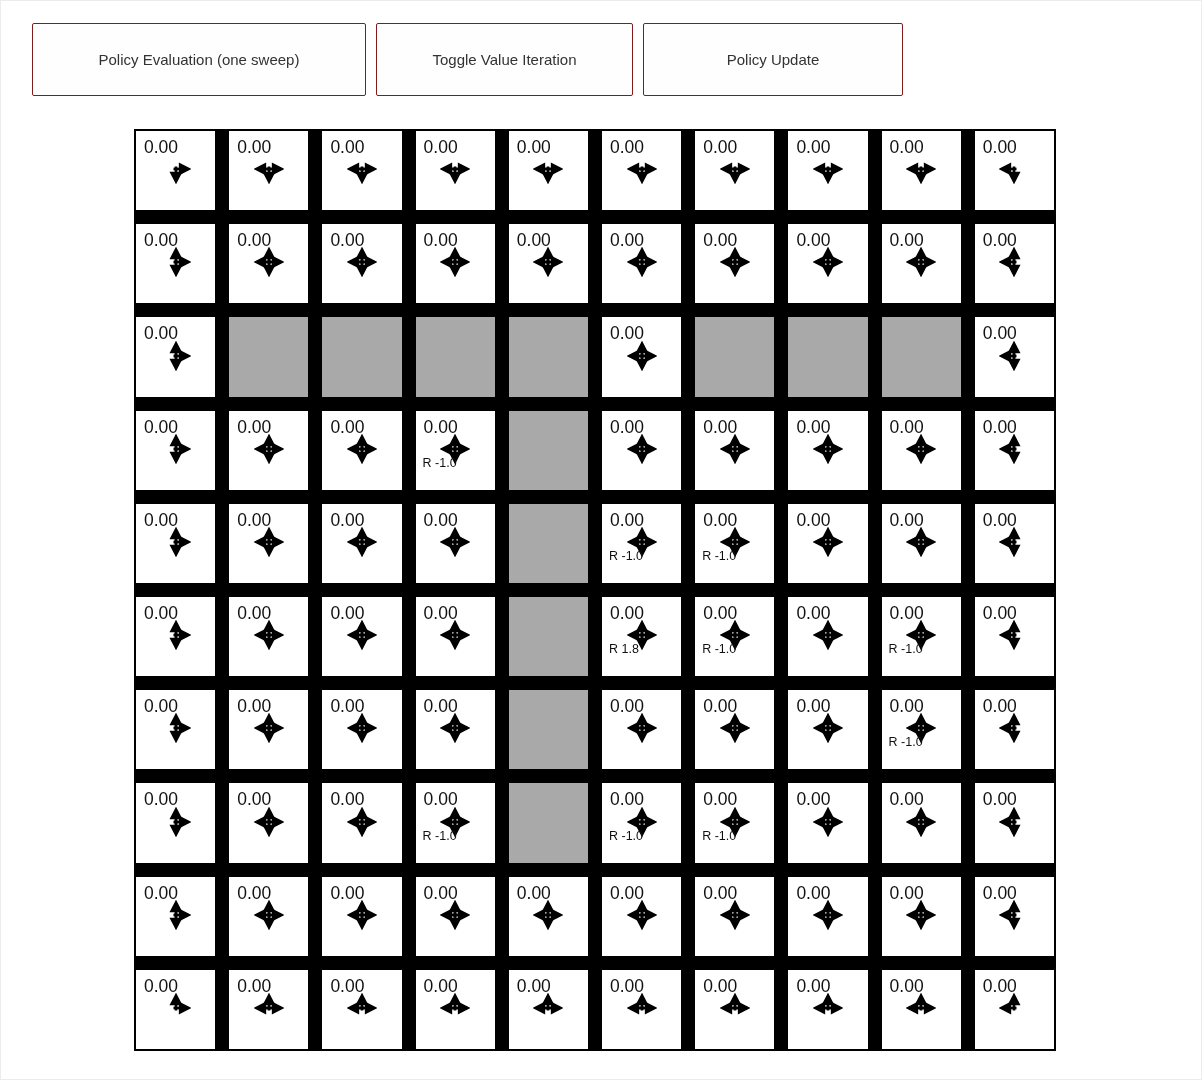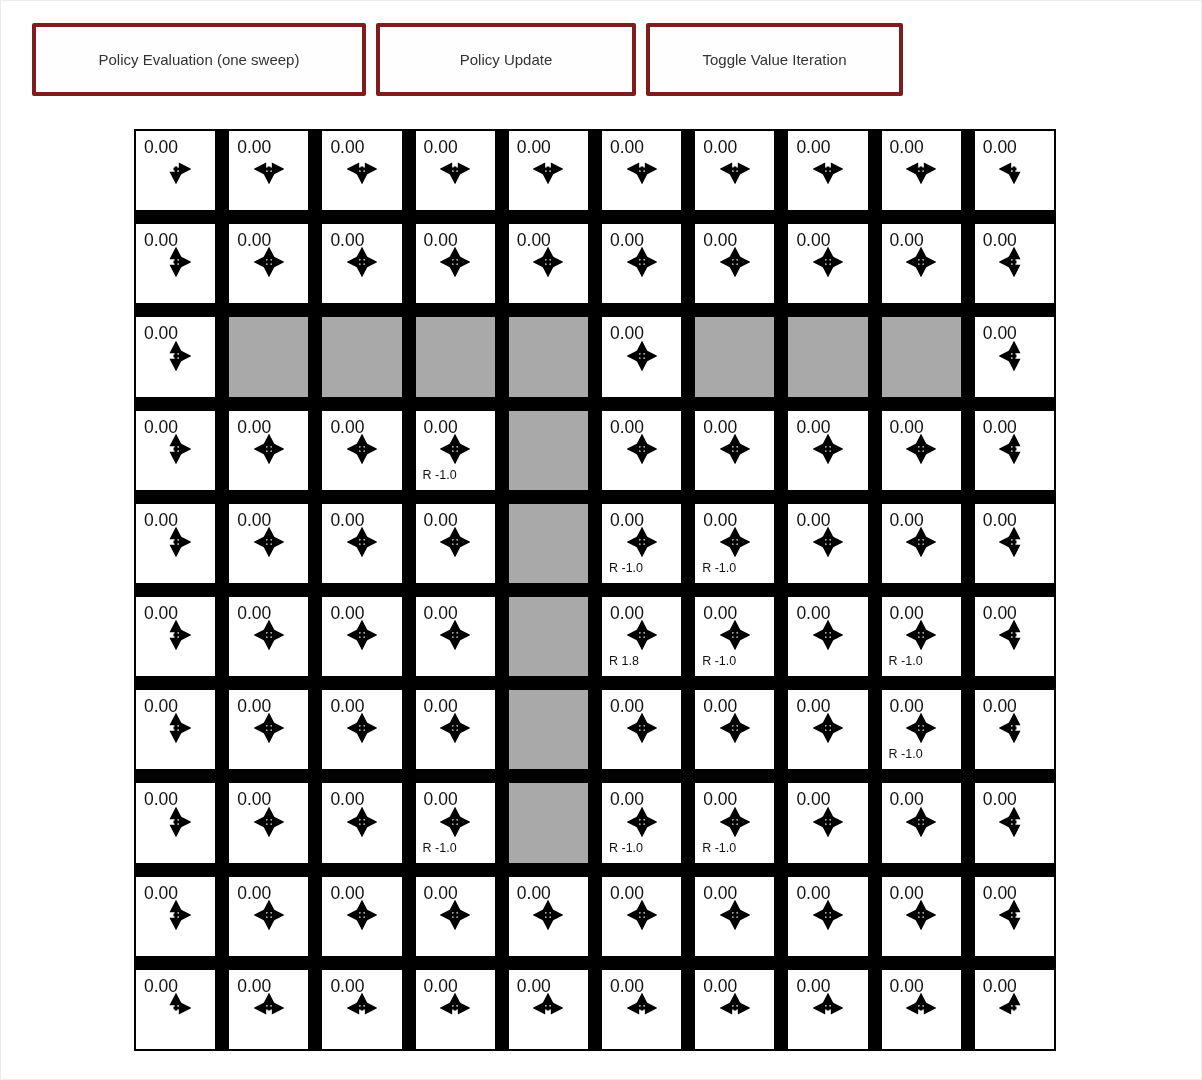--- a/index.html
+++ b/index.html
@@ -3,45 +3,45 @@
 <meta charset="utf-8">
 <style>
   html,body{margin:0;padding:0;background:#ffffff;}
   body{
     width:1202px;height:1080px;overflow:hidden;
     font-family:"Liberation Sans", sans-serif;color:#111;
     box-sizing:border-box;border:1px solid #ececec;
   }
   .toolbar{display:flex;gap:10px;margin:22px 34px 0 31px;}
   .btn{
-    height:73px;background:#fefefe;border:4px solid #7f1d1d;border-radius:2px;
+    height:73px;background:#fefefe;border:1px solid #7f1d1d;border-radius:2px;
     color:#333;font-size:15px;font-family:"Liberation Sans",sans-serif;
     display:flex;align-items:center;justify-content:center;cursor:pointer;
     box-sizing:border-box;
   }
   .btn-1{width:334px}.btn-2{width:260px}.btn-3{width:257px}.btn-4{width:256px}
   .grid{
     margin:33px 0 0 133px;width:922px;height:922px;background:var(--line,#000);
     display:grid;grid-template-columns:repeat(10,1fr);grid-template-rows:repeat(10,1fr);
     gap:14px;padding:2px;box-sizing:border-box;
   }
   .cell{background:var(--cellbg,#fff);position:relative;cursor:pointer;}
   .cell.wall{background:var(--wall,#a9a9a9);}
   .val{font-size:17.5px;line-height:1.1;padding:7px 0 0 8px;color:#111;}
   .glyph{display:flex;justify-content:center;margin-top:-3px;height:30px;}
   .glyph svg{display:block;}
-  .reward{position:absolute;left:7px;bottom:8px;font-size:12.5px;color:#111;}
+  .reward{position:absolute;left:7px;bottom:20px;font-size:12.5px;color:#111;}
 </style>
 </head>
 <body>
 
 <div class="toolbar">
   <button class="btn btn-1">Policy Evaluation (one sweep)</button>
+  <button class="btn btn-3">Toggle Value Iteration</button>
   <button class="btn btn-2">Policy Update</button>
-  <button class="btn btn-3">Toggle Value Iteration</button>
 </div>
 
 <div class="grid">
     <div class="cell">
       <div class="val">0.00</div>
       <div class="glyph">
         <svg width="30" height="30" viewBox="0 0 36 36" fill="#000" stroke="#000" stroke-width="3.2">
           <line x1="18" y1="15" x2="18" y2="25"></line>
           <polygon points="18,33 12.8,23 23.2,23"></polygon>
           <line x1="15" y1="18" x2="25" y2="18"></line>

